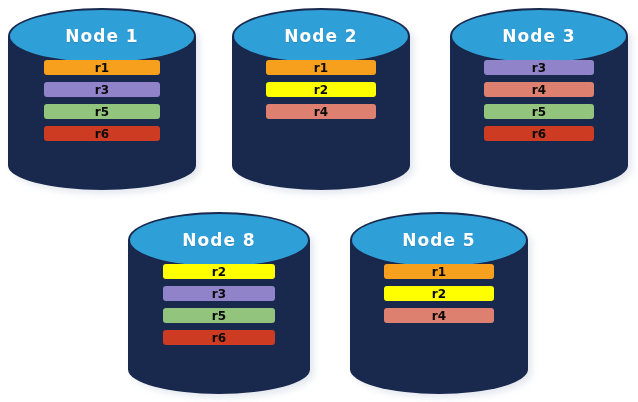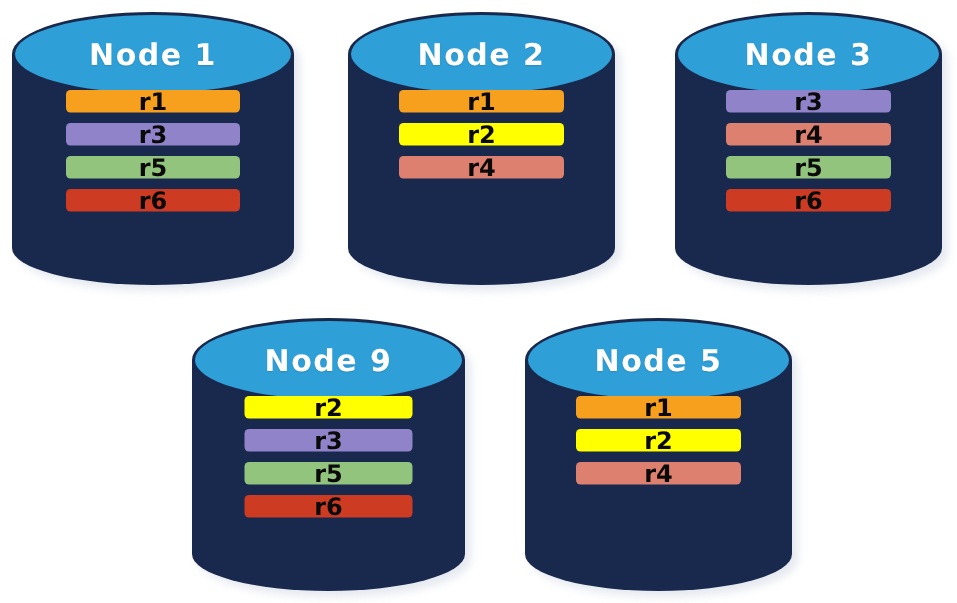--- a/index.html
+++ b/index.html
@@ -63,21 +63,21 @@
     box-sizing: border-box;
     z-index: 2;
     display: flex;
     align-items: center;
     justify-content: center;
   }
 
   .node-title {
     color: #ffffff;
     font-weight: bold;
-    font-size: 20px;
+    font-size: 17px;
     letter-spacing: 1px;
     white-space: nowrap;
     text-shadow: 0 1px 1px rgba(0,0,0,0.12);
     user-select: none;
   }
 
   
   .shards {
     position: absolute;
     z-index: 3;
@@ -91,21 +91,21 @@
     height: 15px;
     margin-bottom: 7px;
     border-radius: 3px;
     display: flex;
     align-items: center;
     justify-content: center;
     box-sizing: border-box;
   }
 
   .shard-label {
-    font-size: 16px;
+    font-size: 12px;
     font-weight: bold;
     color: #0a0a0a;
     line-height: 1;
     user-select: none;
   }
 </style>
 </head>
 <body style="background: rgb(255, 255, 255);">
 
 <div id="canvas">
@@ -166,21 +166,21 @@
         </div>
         <div class="shard" style="background: rgb(204, 59, 34);">
           <span class="shard-label" style="color: rgb(10, 10, 10);">r6</span>
         </div>
       </div>
     </div>
     <div class="node" style="left: 128px; top: 212px; width: 182px; height: 182px;">
       <div class="cyl-shadow"></div>
       <div class="cyl-body" style="top: 28px; height: 154px; background: rgb(25, 41, 77);"></div>
       <div class="cyl-top" style="height: 56px; background: rgb(47, 159, 216);">
-        <div class="node-title" style="color: rgb(255, 255, 255);">Node 9</div>
+        <div class="node-title" style="color: rgb(255, 255, 255);">Node 8</div>
       </div>
       <div class="shards" style="top: 52px; padding-left: 35px; padding-right: 35px; box-sizing: border-box;">
         <div class="shard" style="background: rgb(255, 255, 0);">
           <span class="shard-label" style="color: rgb(10, 10, 10);">r2</span>
         </div>
         <div class="shard" style="background: rgb(145, 131, 201);">
           <span class="shard-label" style="color: rgb(10, 10, 10);">r3</span>
         </div>
         <div class="shard" style="background: rgb(146, 196, 125);">
           <span class="shard-label" style="color: rgb(10, 10, 10);">r5</span>

